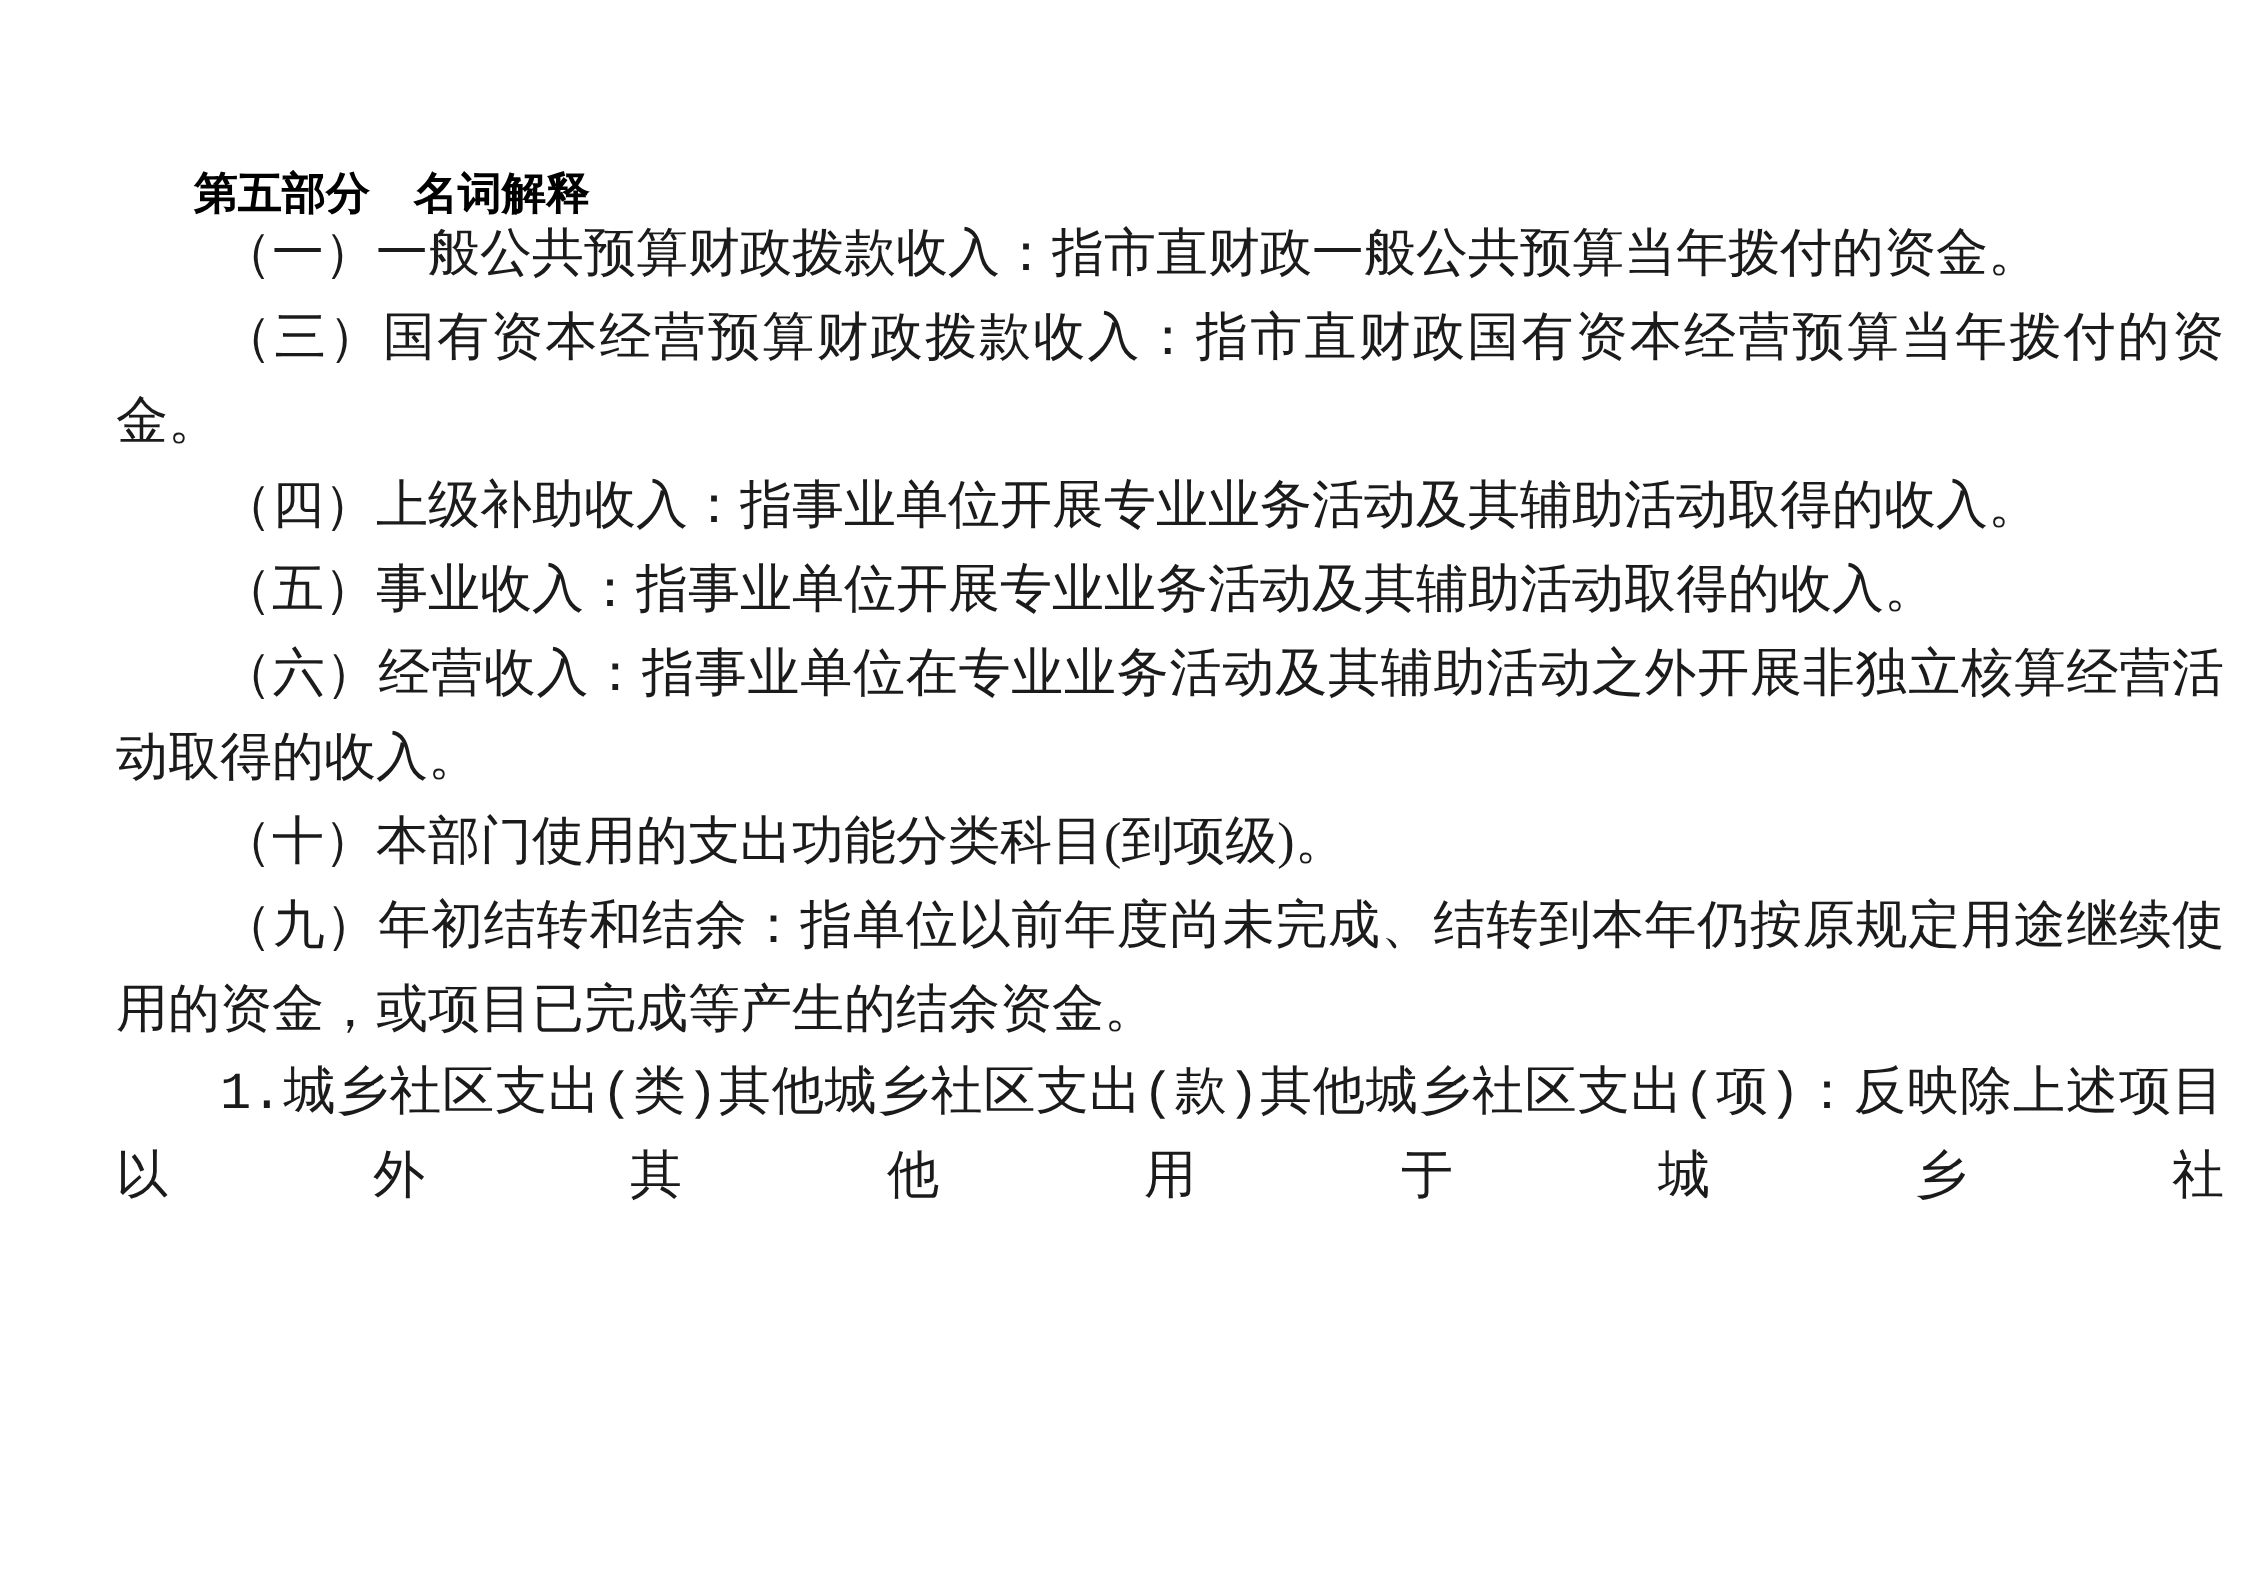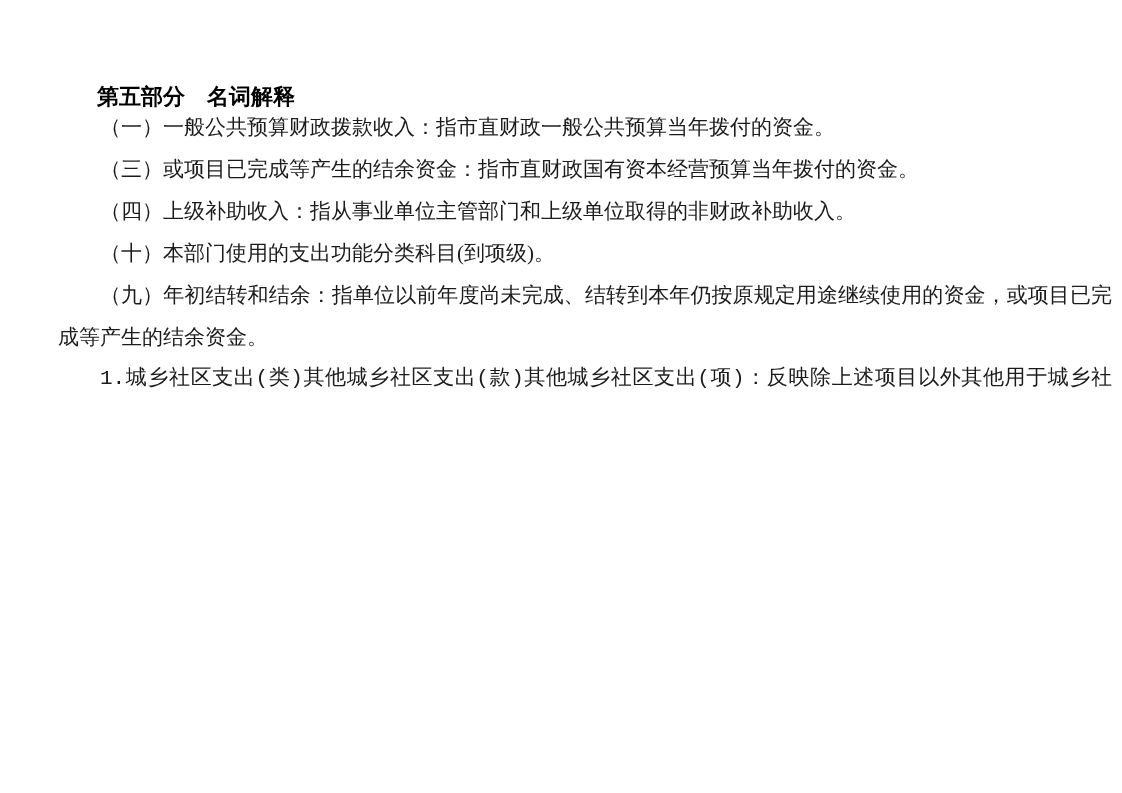--- a/index.html
+++ b/index.html
@@ -21,21 +21,21 @@
     padding: 0;
     font-family: "Liberation Sans", "DejaVu Sans", sans-serif;
     font-size: 22px;
     line-height: 26px;
     font-weight: bold;
     color: #000000;
   }
   .content {
     margin: -4px 0 0 58px;
     width: 1054px;
-    font-size: 21px;
+    font-size: 26px;
     line-height: 42px;
     text-align: justify;
   }
   .para {
     margin: 0;
     padding: 0;
     text-indent: 2em;
   }
   
   .para:last-child {
@@ -53,21 +53,23 @@
   }
 </style>
 </head>
 <body>
 
 <div class="page">
   <h1 class="heading">第五部分　名词解释</h1>
 
   <div class="content">
     <p class="para">（一）一般公共预算财政拨款收入：指市直财政一般公共预算当年拨付的资金。</p>
-    <p class="para">（三）或项目已完成等产生的结余资金：指市直财政国有资本经营预算当年拨付的资金。</p>
-    <p class="para">（四）上级补助收入：指从事业单位主管部门和上级单位取得的非财政补助收入。</p>
+    <p class="para">（三）国有资本经营预算财政拨款收入：指市直财政国有资本经营预算当年拨付的资金。</p>
+    <p class="para">（四）上级补助收入：指事业单位开展专业业务活动及其辅助活动取得的收入。</p>
+    <p class="para">（五）事业收入：指事业单位开展专业业务活动及其辅助活动取得的收入。</p>
+    <p class="para">（六）经营收入：指事业单位在专业业务活动及其辅助活动之外开展非独立核算经营活动取得的收入。</p>
     <p class="para">（十）本部门使用的支出功能分类科目(到项级)。</p>
     <p class="para">（九）年初结转和结余：指单位以前年度尚未完成、结转到本年仍按原规定用途继续使用的资金，或项目已完成等产生的结余资金。</p>
     <p class="para">1.城乡社区支出(类)其他城乡社区支出(款)其他城乡社区支出(项)：反映除上述项目以外其他用于城乡社</p>
   </div>
 
   <div class="page-number">23</div>
 </div>
 
 </body></html>

